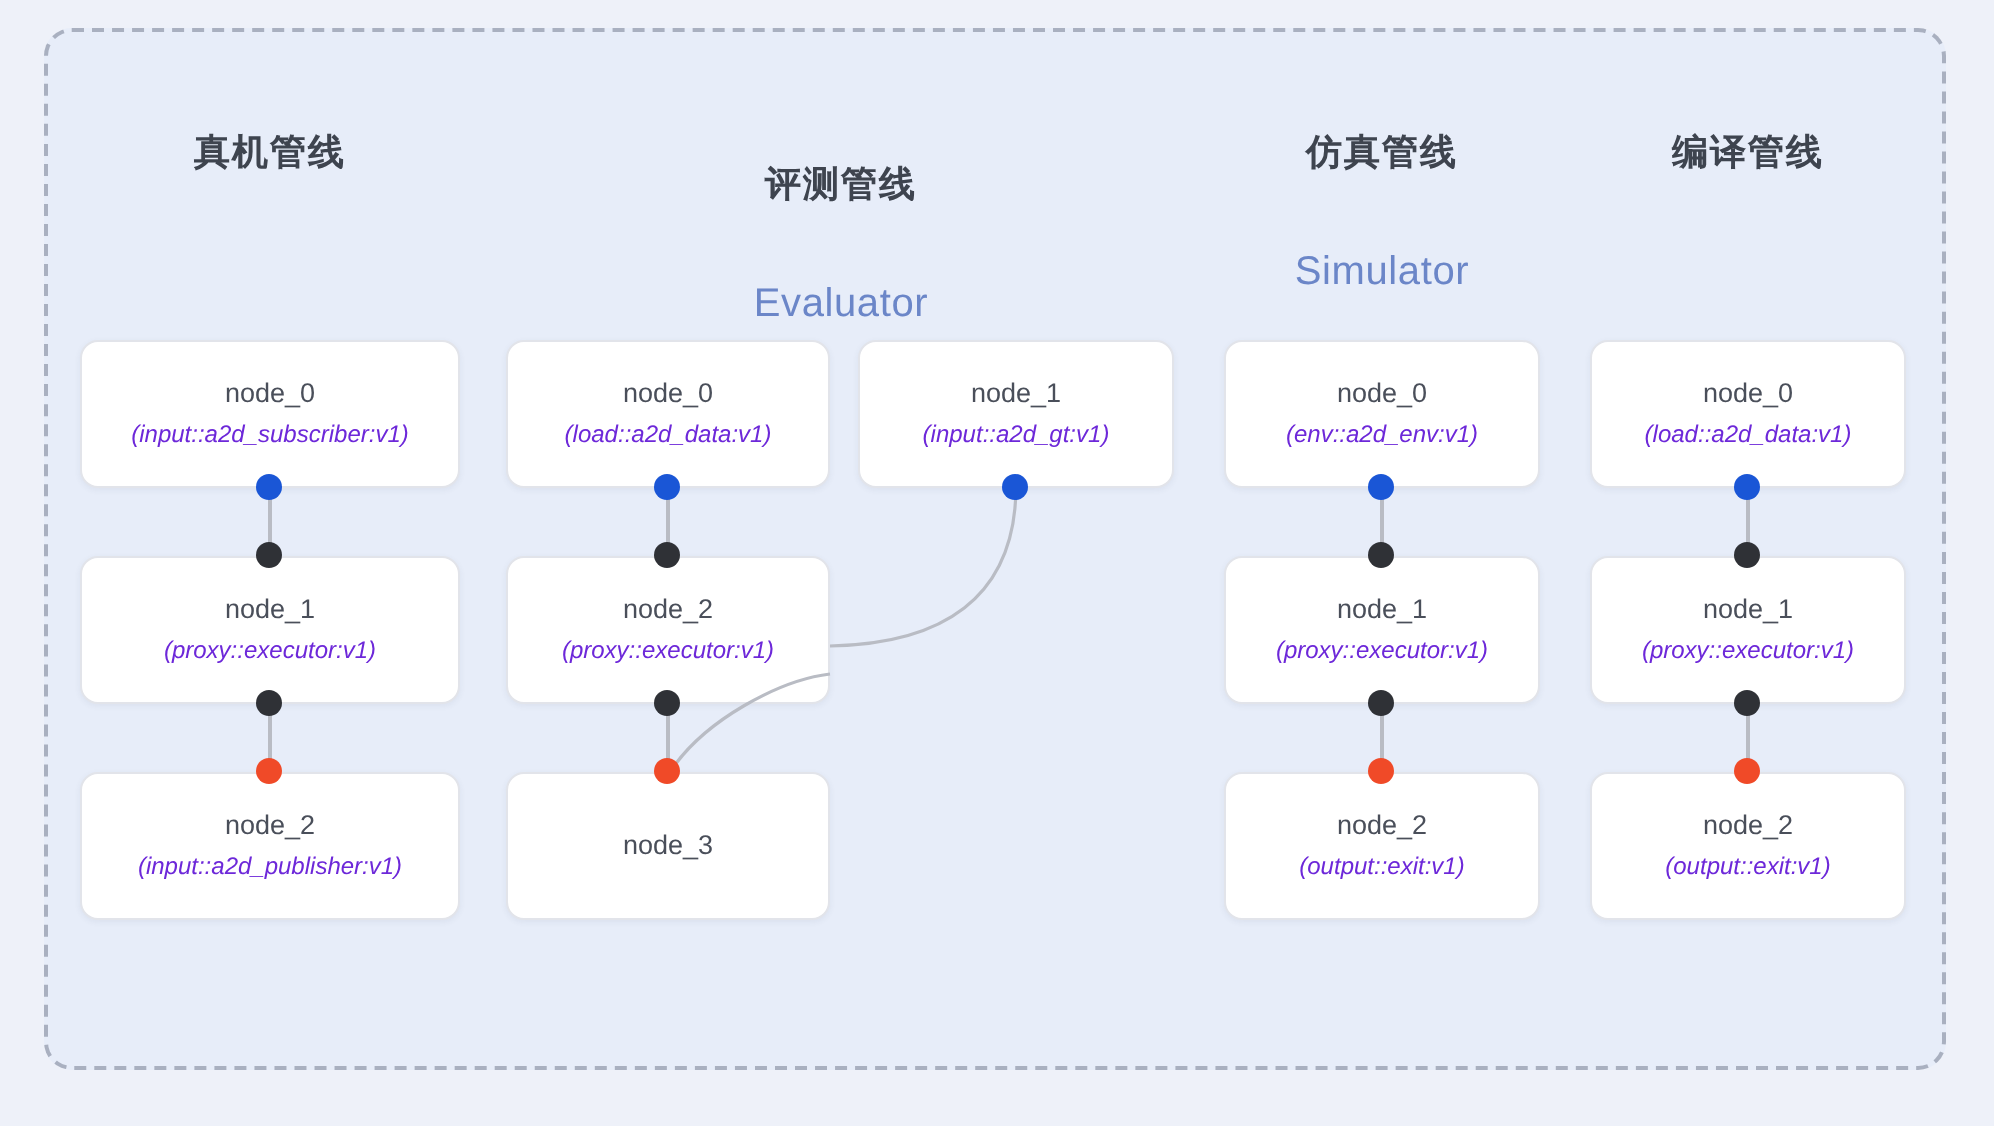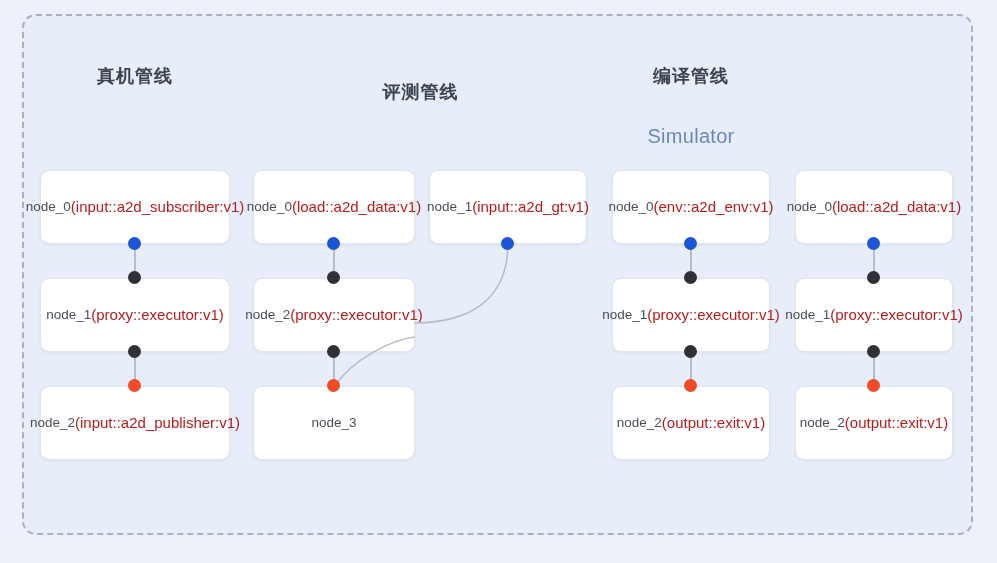--- a/index.html
+++ b/index.html
@@ -65,35 +65,36 @@
   }
   
   .node {
     position: absolute;
     box-sizing: border-box;
     background: #ffffff;
     border: 1px solid #e2e4ea;
     border-radius: 9px;
     box-shadow: 0 1px 3px rgba(60, 70, 95, 0.07);
     display: flex;
-    flex-direction: row;
+    flex-direction: column;
     align-items: center;
     justify-content: center;
     color: #474c57;
   }
   .node-title {
     font-size: 13.5px;
     line-height: 20px;
     color: #4a4f5a;
   }
   .node-sub {
-    font-size: 15px;
+    font-size: 12px;
     line-height: 20px;
-    color: #b91c1c;
+    color: #6d28d9;
     white-space: nowrap;
+    font-style: italic;
   }
   
   .port {
     position: absolute;
     border-radius: 50%;
     z-index: 6;
   }
   .port-blue  { background: #1a56d6; }
   .port-black { background: #2f3136; }
   .port-red   { background: #f04a28; }
@@ -150,20 +151,21 @@
       <div class="port port-red" style="left:88px; top:379px; width:13px; height:13px;"></div>
 
       <div class="node" style="left:0; top:386px; width:190px; height:74px;">
         <div class="node-title">node_2</div>
         <div class="node-sub">(input::a2d_publisher:v1)</div>
       </div>
     </div>
 
     <div class="column" style="left:253px; width:335px;margin-top:16px;">
       <div class="col-head-cn">评测管线</div>
+      <div class="col-head-en">Evaluator</div>
     </div>
 
     <div class="column" style="left:253px; width:162px;">
       <div class="node" style="left:0; top:170px; width:162px; height:74px;">
         <div class="node-title">node_0</div>
         <div class="node-sub">(load::a2d_data:v1)</div>
       </div>
       <div class="port port-blue" style="left:74px; top:237px; width:13px; height:13px;"></div>
       <div class="vlink" style="left:80px; top:243px; height:34px;"></div>
       <div class="port port-black" style="left:74px; top:271px; width:13px; height:13px;"></div>
@@ -183,21 +185,21 @@
 
     <div class="column" style="left:429px; width:158px;">
       <div class="node" style="left:0; top:170px; width:158px; height:74px;">
         <div class="node-title">node_1</div>
         <div class="node-sub">(input::a2d_gt:v1)</div>
       </div>
       <div class="port port-blue" style="left:72px; top:237px; width:13px; height:13px;"></div>
     </div>
 
     <div class="column" style="left:612px; width:158px;">
-      <div class="col-head-cn">编译管线</div>
+      <div class="col-head-cn">仿真管线</div>
       <div class="col-head-en">Simulator</div>
 
       <div class="node" style="left:0; top:170px; width:158px; height:74px;">
         <div class="node-title">node_0</div>
         <div class="node-sub">(env::a2d_env:v1)</div>
       </div>
       <div class="port port-blue" style="left:72px; top:237px; width:13px; height:13px;"></div>
       <div class="vlink" style="left:78px; top:243px; height:34px;"></div>
       <div class="port port-black" style="left:72px; top:271px; width:13px; height:13px;"></div>
 
@@ -209,20 +211,21 @@
       <div class="vlink" style="left:78px; top:351px; height:34px;"></div>
       <div class="port port-red" style="left:72px; top:379px; width:13px; height:13px;"></div>
 
       <div class="node" style="left:0; top:386px; width:158px; height:74px;">
         <div class="node-title">node_2</div>
         <div class="node-sub">(output::exit:v1)</div>
       </div>
     </div>
 
     <div class="column" style="left:795px; width:158px;">
+      <div class="col-head-cn">编译管线</div>
 
       <div class="node" style="left:0; top:170px; width:158px; height:74px;">
         <div class="node-title">node_0</div>
         <div class="node-sub">(load::a2d_data:v1)</div>
       </div>
       <div class="port port-blue" style="left:72px; top:237px; width:13px; height:13px;"></div>
       <div class="vlink" style="left:78px; top:243px; height:34px;"></div>
       <div class="port port-black" style="left:72px; top:271px; width:13px; height:13px;"></div>
 
       <div class="node" style="left:0; top:278px; width:158px; height:74px;">

